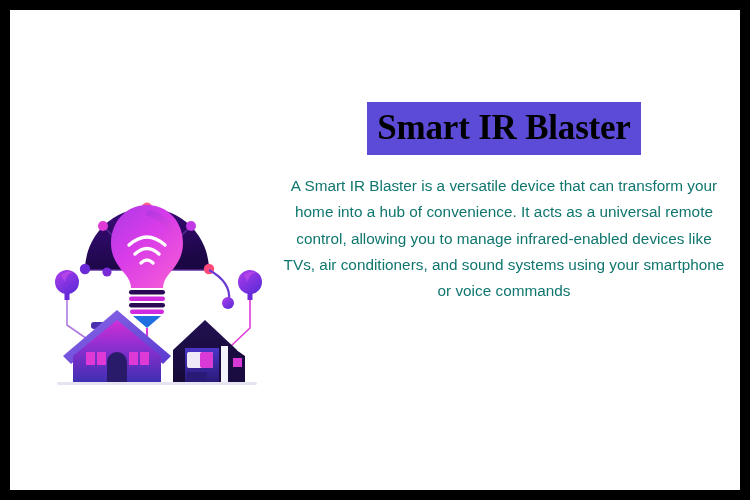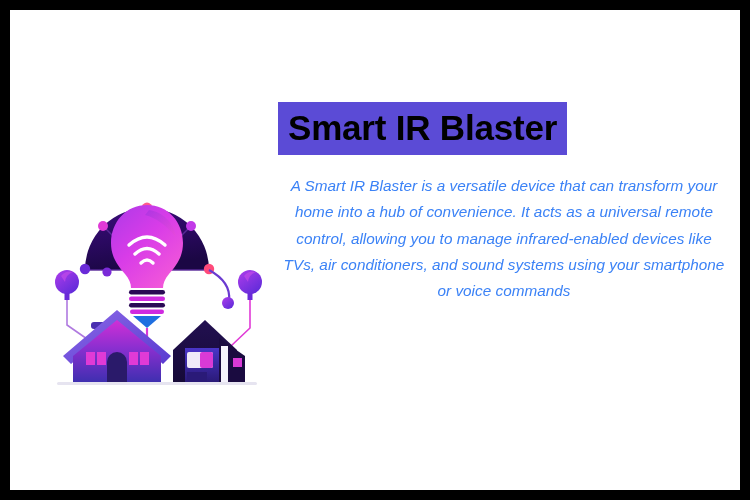--- a/index.html
+++ b/index.html
@@ -48,44 +48,44 @@
   
   .content-col {
     position: absolute;
     left: 268px;
     top: 92px;
     width: 452px;
   }
 
   .title-row {
     display: flex;
-    justify-content: flex-start;
+    justify-content: center;
     margin-bottom: 18px;
+    font-family: Liberation Serif, serif;
   }
   .title-highlight {
     display: inline-block;
     background: #5b4bd6;
     color: #000000;
     font-size: 35px;
     font-weight: bold;
     line-height: 1.0;
     letter-spacing: -0.2px;
     padding: 8px 10px 10px 10px;
     white-space: nowrap;
   }
 
   .body-paragraph {
-    color: #3b82f6;
+    color: #0f766e;
     font-size: 15.3px;
     line-height: 1.72;
     text-align: center;
     letter-spacing: 0.02px;
     margin: 0;
     padding: 0 2px;
-    font-style: italic;
   }
 </style>
 </head>
 <body>
 
 <div class="slide-frame">
   <div class="slide-canvas">
 
     <div class="illustration">
       <svg viewBox="0 0 240 240" xmlns="http://www.w3.org/2000/svg">

